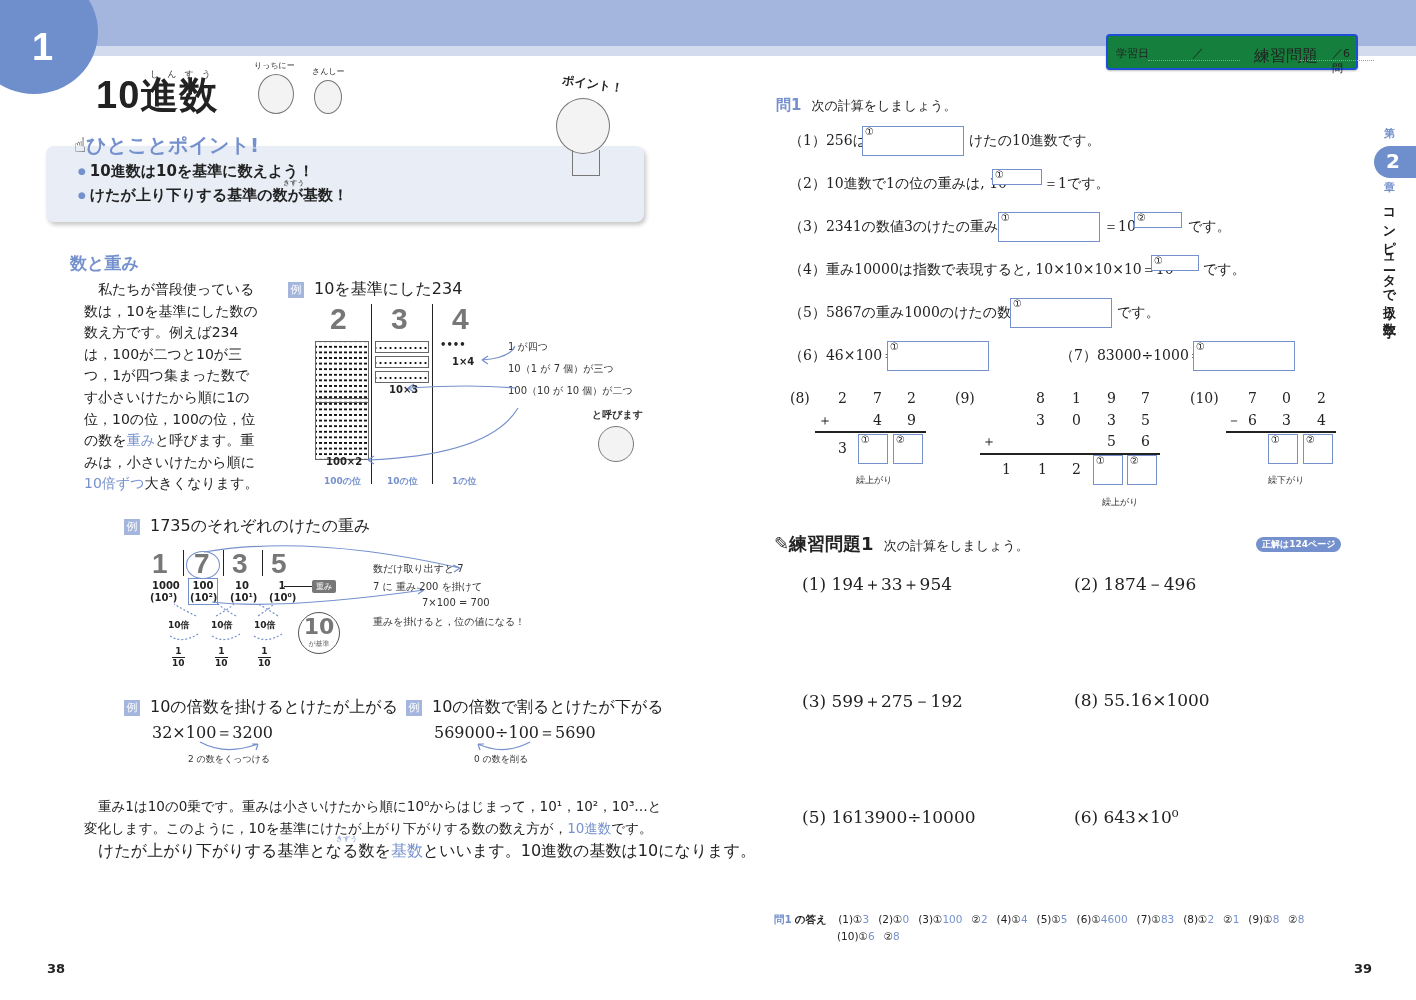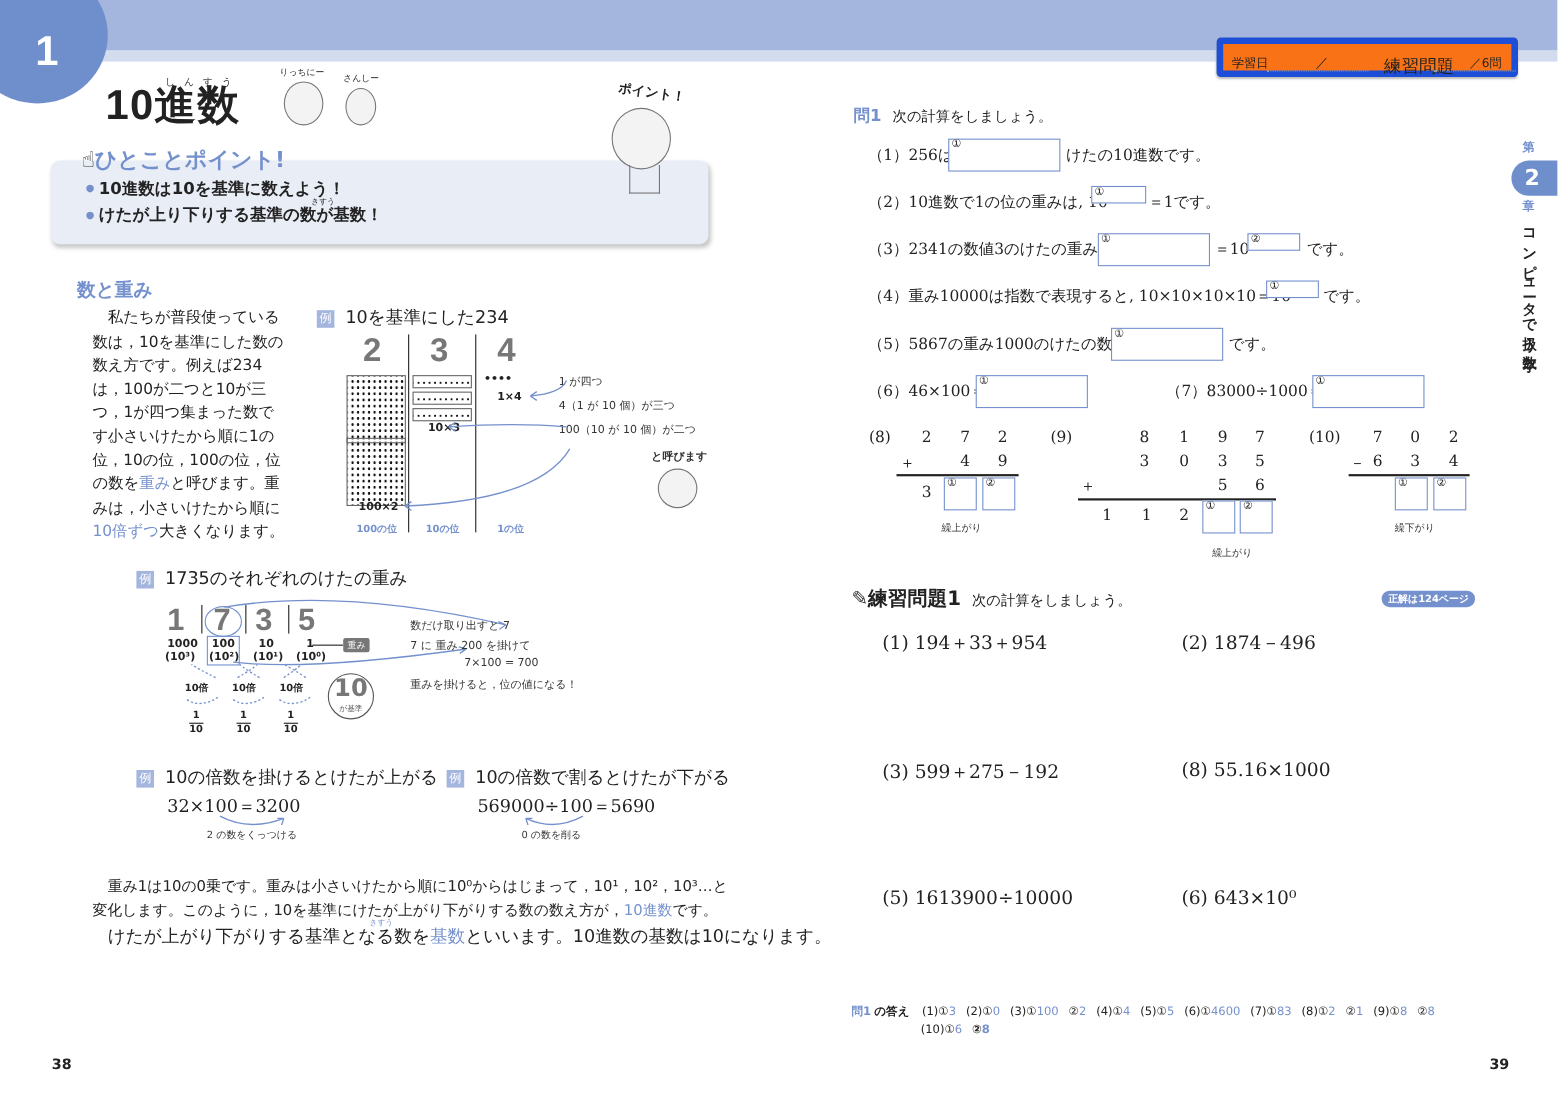--- a/index.html
+++ b/index.html
@@ -27,21 +27,21 @@
 .grid100{width:54px;height:62px;border:1.5px solid #666;background-image:radial-gradient(circle,#111 1.1px,transparent 1.3px);background-size:5px 5.6px;background-position:2px 2px}
 .grid10{width:54px;height:12px;border:1.5px solid #666;background-image:radial-gradient(circle,#111 1px,transparent 1.2px);background-size:5px 12px;background-position:2px 0}
 .small{font-size:10px}
 .smallb{font-size:10px;font-weight:bold}
 .hand{font-size:10px;color:#333}
 .ansbox{border:1.2px solid #7591cd;background:#fff}
 .ansbox .c{position:absolute;left:2px;top:-1px;font-size:10px}
 .prob{font-size:14px}
 .circle10{width:42px;height:42px;border:1.5px solid #555;border-radius:50%;text-align:center}
 .pg{font-size:13px;font-weight:bold}
-.hdrbox{left:1106px;top:34px;width:274px;height:36px;background:#f97316;border:6px solid #1d4ed8;border-radius:4px;box-shadow:0 1px 2px #bbb}
+.hdrbox{left:1106px;top:34px;width:252px;height:36px;background:#15803d;border:2px solid #1d4ed8;border-radius:4px;box-shadow:0 1px 2px #bbb}
 .dotted{border-bottom:1.5px dotted #999}
 .sidetab{left:1374px;top:146px;width:42px;height:32px;background:#6f8fcc;border-radius:18px 0 0 18px}
 .vert{writing-mode:vertical-rl;font-size:13px;font-weight:bold;letter-spacing:1px}
 .practice{font-size:17px}
 .badge{background:#7591cd;color:#fff;font-size:9px;border-radius:8px;padding:1px 6px;font-weight:bold}
 .arr{stroke:#7591cd;fill:none;stroke-width:1.2}
 </style>
 </head>
 <body>
 
@@ -95,21 +95,21 @@
 <div class="abs grid10" style="left:375px;top:356px"></div>
 <div class="abs grid10" style="left:375px;top:371px"></div>
 <div class="abs smallb" style="left:440px;top:339px">••••</div>
 <div class="abs smallb" style="left:452px;top:356px">1×4</div>
 <div class="abs smallb" style="left:389px;top:384px">10×3</div>
 <div class="abs smallb" style="left:326px;top:456px">100×2</div>
 <div class="abs smallb blue" style="left:324px;top:475px;font-size:9px">100の位</div>
 <div class="abs smallb blue" style="left:387px;top:475px;font-size:9px">10の位</div>
 <div class="abs smallb blue" style="left:452px;top:475px;font-size:9px">1の位</div>
 <div class="abs hand" style="left:508px;top:340px">1 が四つ</div>
-<div class="abs hand" style="left:508px;top:362px">4（1 が 10 個）が三つ</div>
+<div class="abs hand" style="left:508px;top:362px">10（1 が 7 個）が三つ</div>
 <div class="abs hand" style="left:508px;top:384px">100（10 が 10 個）が二つ</div>
 <svg class="abs" style="left:360px;top:340px" width="170" height="130">
   <path class="arr" d="M155 6 Q150 18 122 20 M122 20 l6 -4 M122 20 l6 4"></path>
   <path class="arr" d="M155 48 Q110 44 48 48 M48 48 l6 -4 M48 48 l6 4"></path>
   <path class="arr" d="M158 68 Q130 115 8 120 M8 120 l6 -4 M8 120 l6 4"></path>
 </svg>
 <div class="abs hand" style="left:592px;top:408px;font-weight:bold">と呼びます</div>
 <div class="abs lion" style="left:598px;top:426px;width:36px;height:36px"></div>
 
 <div class="abs exhead" style="left:124px;top:516px"><span class="rei">例</span><span>1735のそれぞれのけたの重み</span></div>
@@ -294,21 +294,21 @@
 <div class="abs serif practice" style="left:1074px;top:573px">(2) 1874－496</div>
 <div class="abs serif practice" style="left:802px;top:690px">(3) 599＋275－192</div>
 <div class="abs serif practice" style="left:1074px;top:690px">(8) 55.16×1000</div>
 <div class="abs serif practice" style="left:802px;top:807px">(5) 1613900÷10000</div>
 <div class="abs serif practice" style="left:1074px;top:807px">(6) 643×10⁰</div>
 
 <div class="abs" style="left:774px;top:913px;font-size:10.5px">
   <span class="blue" style="font-weight:bold">問1</span><span style="font-weight:bold;margin-left:3px;margin-right:8px">の答え</span>
   <span id="ans-line1"><span style="margin-right: 9px;"><span>(1)①</span><span style="color: rgb(117, 145, 205);">3</span></span><span style="margin-right: 9px;"><span>(2)①</span><span style="color: rgb(117, 145, 205);">0</span></span><span style="margin-right: 9px;"><span>(3)①</span><span style="color: rgb(117, 145, 205);">100</span></span><span style="margin-right: 9px;"><span>②</span><span style="color: rgb(117, 145, 205);">2</span></span><span style="margin-right: 9px;"><span>(4)①</span><span style="color: rgb(117, 145, 205);">4</span></span><span style="margin-right: 9px;"><span>(5)①</span><span style="color: rgb(117, 145, 205);">5</span></span><span style="margin-right: 9px;"><span>(6)①</span><span style="color: rgb(117, 145, 205);">4600</span></span><span style="margin-right: 9px;"><span>(7)①</span><span style="color: rgb(117, 145, 205);">83</span></span><span style="margin-right: 9px;"><span>(8)①</span><span style="color: rgb(117, 145, 205);">2</span></span><span style="margin-right: 9px;"><span>②</span><span style="color: rgb(117, 145, 205);">1</span></span><span style="margin-right: 9px;"><span>(9)①</span><span style="color: rgb(117, 145, 205);">8</span></span><span style="margin-right: 9px;"><span>②</span><span style="color: rgb(117, 145, 205);">8</span></span></span>
 </div>
-<div class="abs" style="left:837px;top:930px;font-size:10.5px"><span id="ans-line2"><span style="margin-right: 9px;"><span>(10)①</span><span style="color: rgb(117, 145, 205);">6</span></span><span style="margin-right: 9px; font-weight: bold;"><span>②</span><span style="color: rgb(117, 145, 205);">8</span></span></span></div>
+<div class="abs" style="left:837px;top:930px;font-size:10.5px"><span id="ans-line2"><span style="margin-right: 9px;"><span>(10)①</span><span style="color: rgb(117, 145, 205);">6</span></span><span style="margin-right: 9px;"><span>②</span><span style="color: rgb(117, 145, 205);">8</span></span></span></div>
 
 <div class="abs" style="left:1384px;top:126px;font-size:11px;font-weight:bold;color:#7591cd">第</div>
 <div class="abs sidetab">
     <span style="position:absolute;left:12px;top:3px;color:#fff;font-size:20px;font-weight:bold">2</span>
   </div>
 <div class="abs" style="left:1384px;top:180px;font-size:11px;font-weight:bold;color:#7591cd">章</div>
 <div class="abs vert" style="left:1380px;top:200px">コンピュータで扱う数字</div>
 
 <div class="abs pg" style="left:1354px;top:961px">39</div>
 

